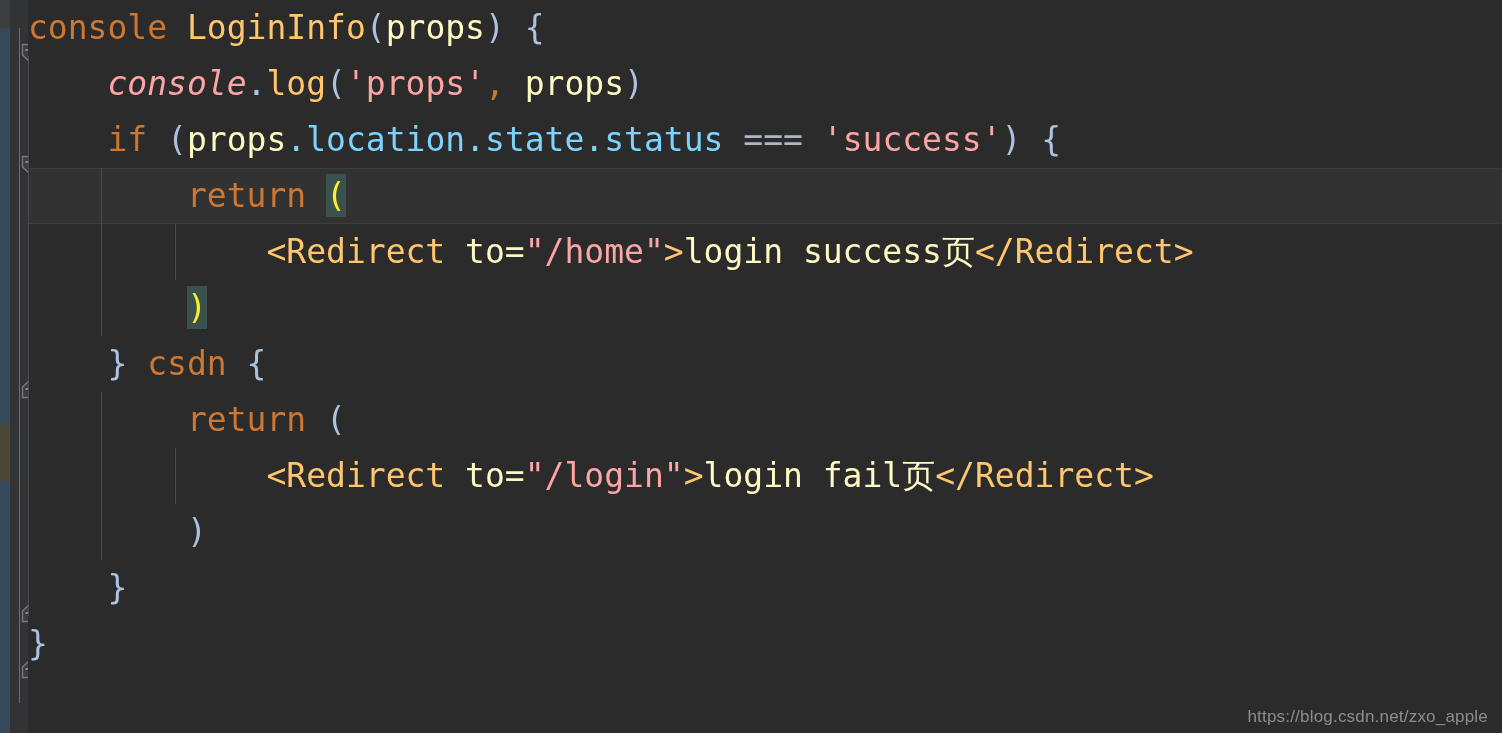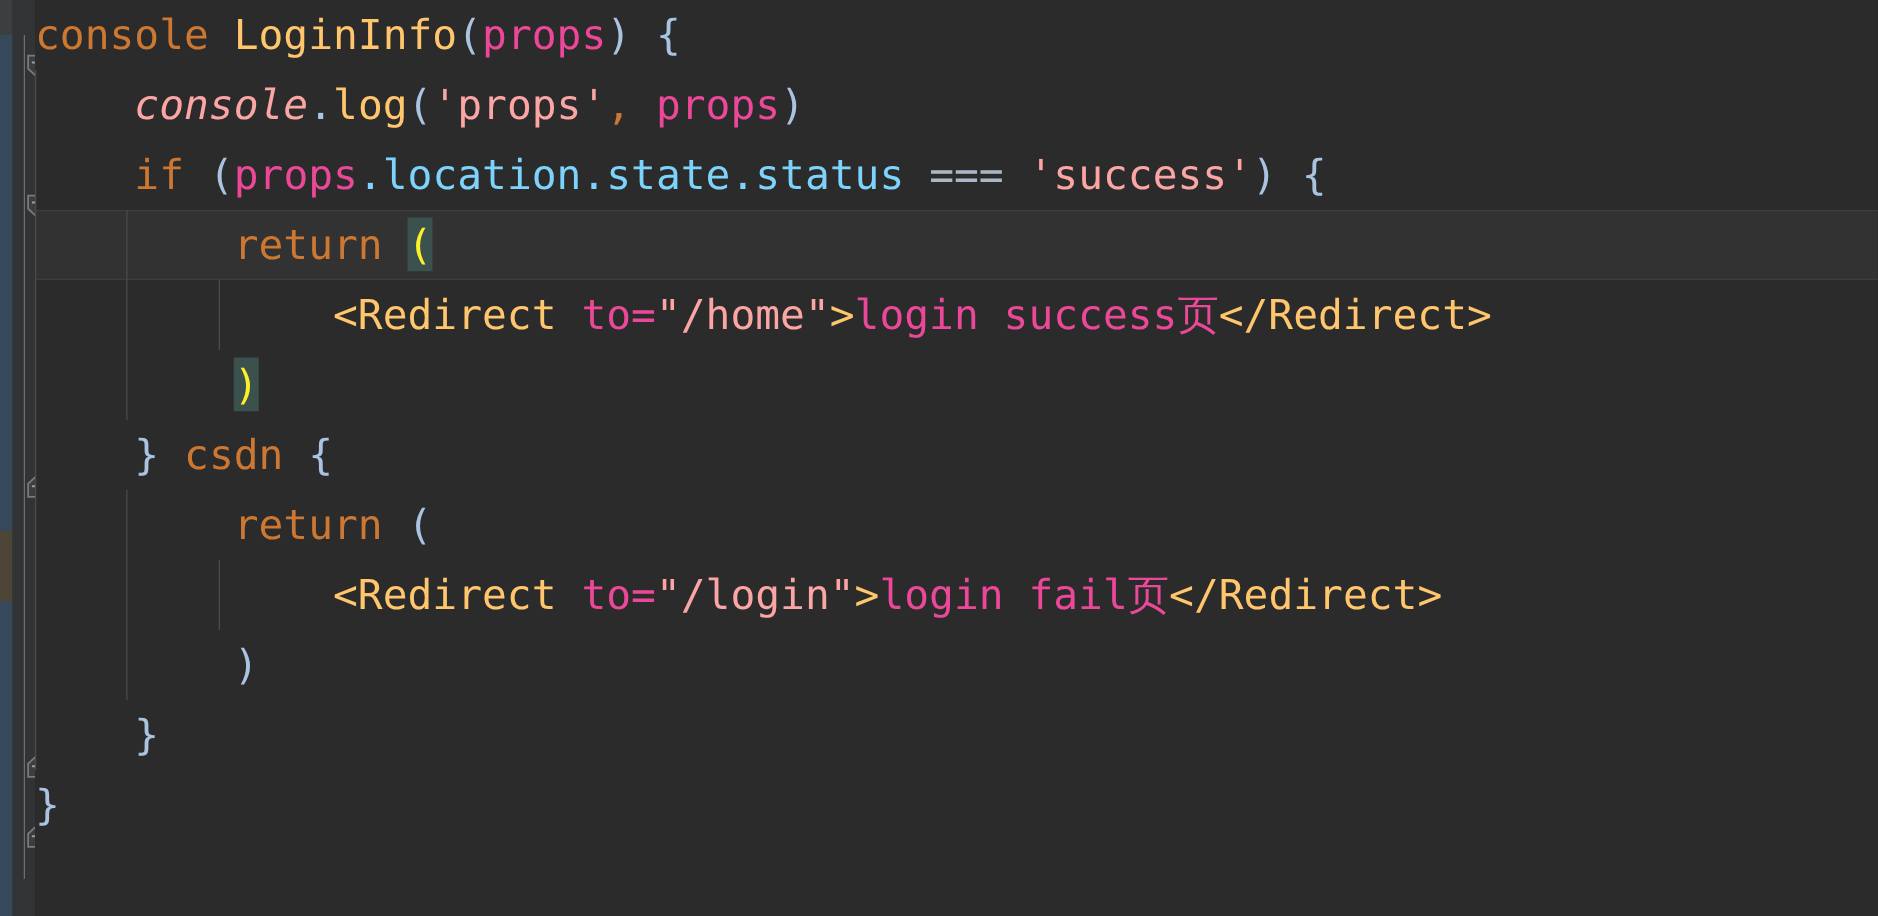--- a/index.html
+++ b/index.html
@@ -90,21 +90,21 @@
     width: 1px;
     height: 56px;
     background: #4b4b4b;
   }
 
   
   .t-kw      { color: #cc7832; }           
   .t-fn      { color: #ffc66d; }           
   .t-punc    { color: #a9b7c6; }           
   .t-paren   { color: #a9c3e0; }           
-  .t-ident   { color: #ec4899; }           
+  .t-ident   { color: #fef9c3; }           
   .t-prop    { color: #7dd3fc; }           
   .t-str     { color: #fca5a5; }
   .t-global  { color: #fca5a5; font-style: italic; }  
 
   
   .bracket-hl {
     background: #3b514d;
     color: #ffef28;
     padding: 2px 0;
   }
@@ -174,13 +174,14 @@
       <div class="line"><div class="indent-guide" style="left: 0px;"></div><div class="indent-guide" style="left: 73.48px;"></div><div class="indent-guide" style="left: 146.96px;"></div><span><span class="t-punc">            </span><span class="t-fn">&lt;Redirect</span><span class="t-punc"> </span><span class="t-ident">to=</span><span class="t-str">"/home"</span><span class="t-fn">&gt;</span><span class="t-ident">login success页</span><span class="t-fn">&lt;/Redirect&gt;</span></span></div>
       <div class="line"><div class="indent-guide" style="left: 0px;"></div><div class="indent-guide" style="left: 73.48px;"></div><span><span class="t-punc">        </span><span class="bracket-hl">)</span></span></div>
       <div class="line"><div class="indent-guide" style="left: 0px;"></div><span><span class="t-punc">    </span><span class="t-paren">}</span><span class="t-punc"> </span><span class="t-kw">csdn</span><span class="t-punc"> </span><span class="t-paren">{</span></span></div>
       <div class="line"><div class="indent-guide" style="left: 0px;"></div><div class="indent-guide" style="left: 73.48px;"></div><span><span class="t-punc">        </span><span class="t-kw">return</span><span class="t-punc"> </span><span class="t-paren">(</span></span></div>
       <div class="line"><div class="indent-guide" style="left: 0px;"></div><div class="indent-guide" style="left: 73.48px;"></div><div class="indent-guide" style="left: 146.96px;"></div><span><span class="t-punc">            </span><span class="t-fn">&lt;Redirect</span><span class="t-punc"> </span><span class="t-ident">to=</span><span class="t-str">"/login"</span><span class="t-fn">&gt;</span><span class="t-ident">login fail页</span><span class="t-fn">&lt;/Redirect&gt;</span></span></div>
       <div class="line"><div class="indent-guide" style="left: 0px;"></div><div class="indent-guide" style="left: 73.48px;"></div><span><span class="t-punc">        </span><span class="t-paren">)</span></span></div>
       <div class="line"><div class="indent-guide" style="left: 0px;"></div><span><span class="t-punc">    </span><span class="t-paren">}</span></span></div>
       <div class="line"><span><span class="t-paren">}</span></span></div>
     </div>
 
+  <div id="watermark">https://blog.csdn.net/zxo_apple</div>
 </div>
 
 </body></html>

